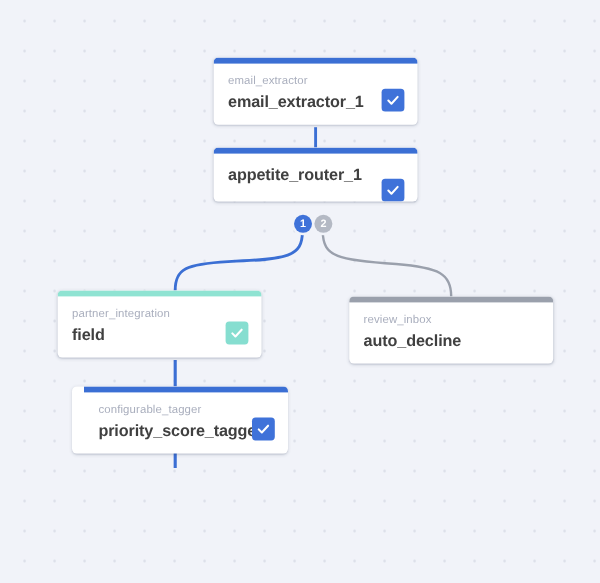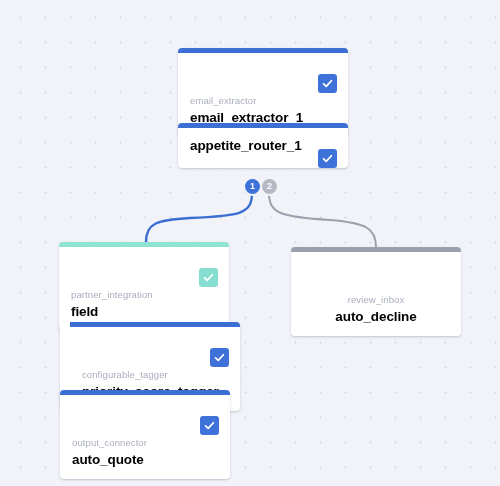--- a/index.html
+++ b/index.html
@@ -57,25 +57,24 @@
     min-height: 40px;
     box-sizing: border-box;
   }
   .node-type {
     font-size: 9.5px;
     color: #a9aebd;
     letter-spacing: 0.1px;
     line-height: 12px;
     margin-bottom: 2px;
     white-space: nowrap;
-    margin-top: 33px;
   }
   .node-title {
     font-size: 13.5px;
-    color: #000000;
+    color: #404040;
     font-weight: 600;
     line-height: 17px;
     white-space: nowrap;
     letter-spacing: -0.1px;
   }
 
   .node-check {
     position: absolute;
     right: 11px;
     top: 21px;
@@ -146,60 +145,48 @@
     </div>
   </div>
 
   <div class="port active" style="left:245px; top:179px;">
     <span>1</span>
   </div>
   <div class="port inactive" style="left:262px; top:179px;">
     <span>2</span>
   </div>
 
-  <div class="node" style="left:59px; top:242px;">
+  <div class="node" style="left:48px; top:242px;">
     <div class="node-accent teal"></div>
     <div class="node-body">
       <div class="node-type">partner_integration</div>
       <div class="node-title">field</div>
       <div class="node-check teal">
         <svg width="13" height="13" viewBox="0 0 16 16">
           <path d="M3.2 8.4 L6.4 11.6 L12.8 4.6" fill="none" stroke="#ffffff" stroke-width="2.1" stroke-linecap="round" stroke-linejoin="round"></path>
         </svg>
       </div>
     </div>
   </div>
 
-  <div class="node" style="left:291px; top:247px;text-align:center;">
+  <div class="node" style="left:291px; top:247px;">
     <div class="node-accent gray"></div>
     <div class="node-body">
       <div class="node-type">review_inbox</div>
       <div class="node-title">auto_decline</div>
     </div>
   </div>
 
   <div class="node" style="left:60px; top:322px;padding-left:10px;">
     <div class="node-accent"></div>
     <div class="node-body">
       <div class="node-type">configurable_tagger</div>
       <div class="node-title">priority_score_tagger</div>
       <div class="node-check">
         <svg width="13" height="13" viewBox="0 0 16 16">
           <path d="M3.2 8.4 L6.4 11.6 L12.8 4.6" fill="none" stroke="#ffffff" stroke-width="2.1" stroke-linecap="round" stroke-linejoin="round"></path>
         </svg>
       </div>
     </div>
   </div>
 
-  <div class="node" style="left:60px; top:390px;">
-    <div class="node-accent"></div>
-    <div class="node-body">
-      <div class="node-type">output_connector</div>
-      <div class="node-title">auto_quote</div>
-      <div class="node-check">
-        <svg width="13" height="13" viewBox="0 0 16 16">
-          <path d="M3.2 8.4 L6.4 11.6 L12.8 4.6" fill="none" stroke="#ffffff" stroke-width="2.1" stroke-linecap="round" stroke-linejoin="round"></path>
-        </svg>
-      </div>
-    </div>
-  </div>
 
 </div>
 
 </body></html>

